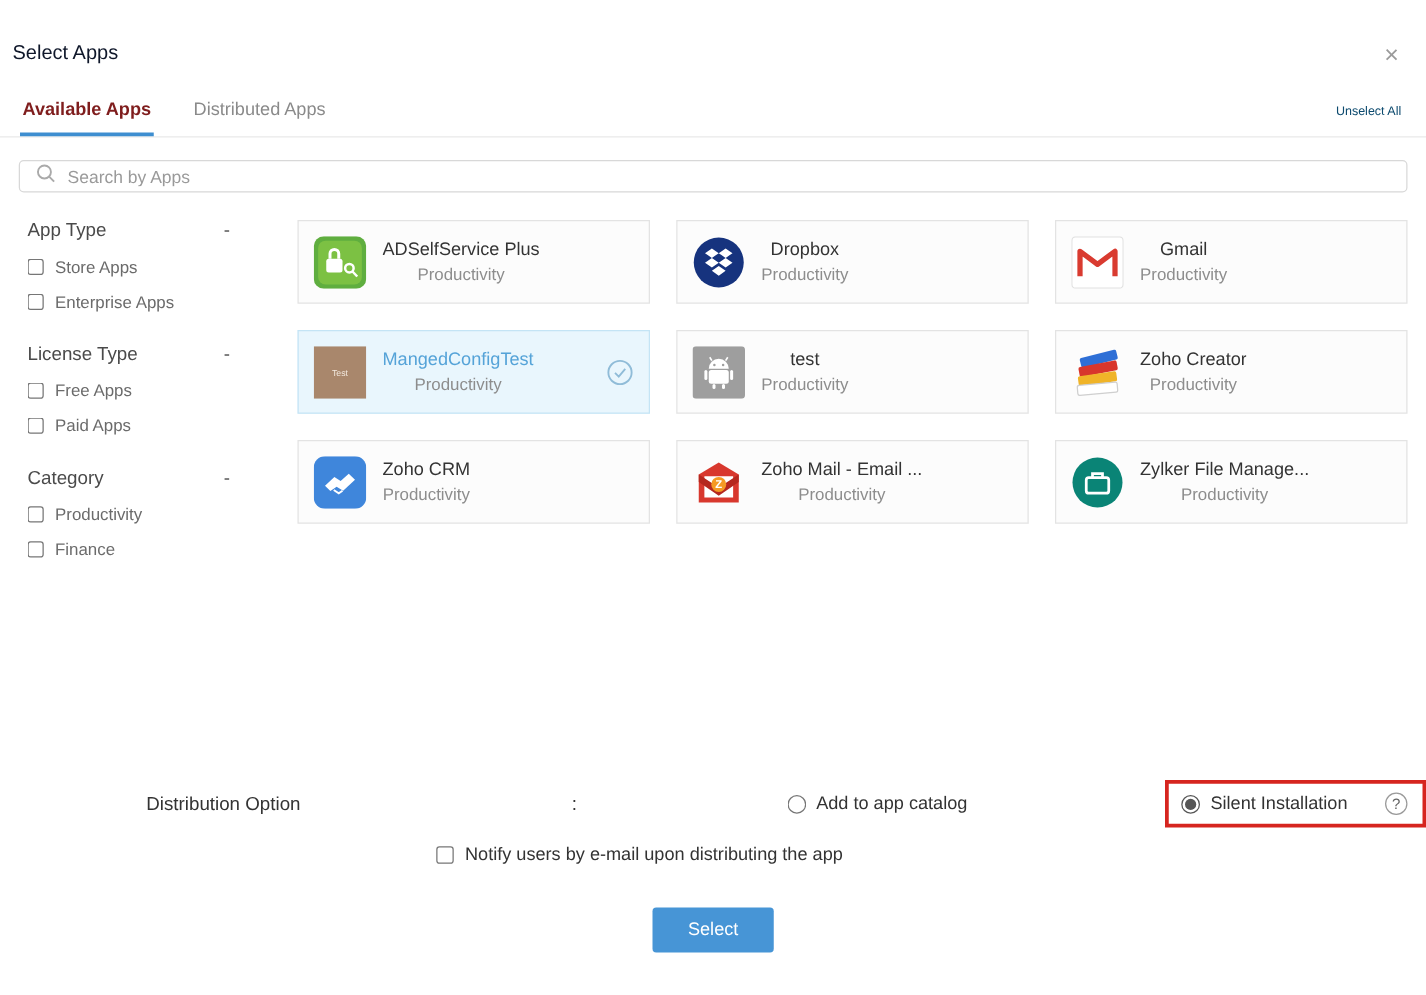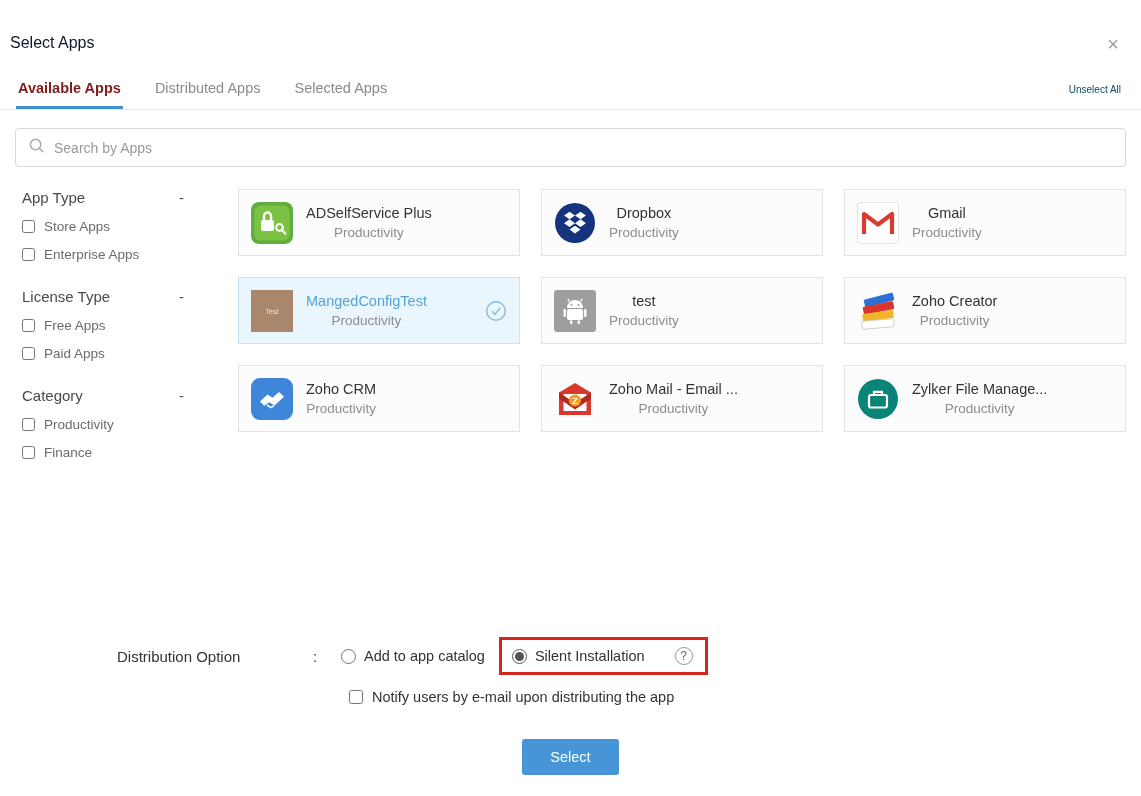--- a/index.html
+++ b/index.html
@@ -17,21 +17,21 @@
     height: 44px; border-bottom: 1px solid #e9e9e9; }
   .tab { font-size: 14.5px; color: #8a8a8a; margin-right: 30px; padding: 12px 2px 13px;
     cursor: pointer; white-space: nowrap; }
   .tab.active { color: #7f1d1d; font-weight: bold; border-bottom: 3px solid #3e8ed0;
     padding-bottom: 10px; }
   .unselect-all { margin-left: auto; color: #0c4a6e; font-size: 10px;
     padding-bottom: 14px; cursor: pointer; }
 
   
   .search-wrap { margin: 18px 15px 8px 15px; }
-  .search-box { display: flex; align-items: center; gap: 9px; height: 39px;
+  .search-box { display: flex; align-items: center; gap: 9px; height: 26px;
     border: 1px solid #d8d8d8; border-radius: 4px; padding: 0 12px; background: #fff; }
   .search-box input { border: none; outline: none; flex: 1; font-size: 14px;
     color: #444; font-family: "Liberation Sans", sans-serif; }
   .search-box input::placeholder { color: #9a9a9a; }
 
   
   .main { display: flex; padding: 14px 15px 0 22px; height: 438px; }
   .sidebar { width: 200px; flex: 0 0 200px; }
   .filter-group { margin-bottom: 26px; }
   .filter-head { display: flex; justify-content: space-between; width: 162px;
@@ -49,21 +49,21 @@
   .app-icon { width: 42px; height: 42px; flex: 0 0 42px; }
   .app-icon svg { width: 42px; height: 42px; display: block; }
   .app-texts { display: flex; flex-direction: column; gap: 4px; min-width: 0; align-items: center; }
   .app-name { font-size: 14.5px; color: #333; white-space: nowrap; overflow: hidden; }
   .app-card.selected .app-name { color: #55a3d8; }
   .app-cat { font-size: 13.5px; color: #8d8d8d; }
   .check-badge { margin-left: auto; width: 22px; height: 22px; flex: 0 0 22px; }
 
   
   .footer { padding-top: 24px; }
-  .dist-row { display: flex; align-items: center; margin-left: 117px; }
+  .dist-row { display: flex; align-items: center; margin-left: 117px; justify-content: space-between; }
   .dist-label { font-size: 15px; color: #333; width: 196px; }
   .dist-colon { font-size: 15px; color: #333; width: 28px; }
   .radio-opt { display: inline-flex; align-items: center; gap: 8px; font-size: 14.5px;
     color: #333; cursor: pointer; }
   .radio-opt input { width: 15px; height: 15px; accent-color: #555; }
   .first-radio { margin-right: 14px; }
   .red-box { display: inline-flex; align-items: center; gap: 30px;
     border: 3px solid #d6251f; padding: 7px 12px 7px 10px; }
   .help-circle { width: 18px; height: 18px; border: 1px solid #9a9a9a; border-radius: 50%;
     color: #666; font-size: 12px; display: inline-flex; align-items: center;
@@ -80,21 +80,20 @@
 <body>
 
 <div class="dlg-header">
   <span class="dlg-title">Select Apps</span>
   <span class="close-x">×</span>
 </div>
 
 <div class="tabbar">
   <div class="tab active">Available Apps</div>
   <div class="tab">Distributed Apps</div>
-  <div class="tab">Selected Apps</div>
   <div class="unselect-all">Unselect All</div>
 </div>
 
 <div class="search-wrap">
   <div class="search-box">
     <span>
       <svg width="17" height="17" viewBox="0 0 18 18">
           <circle cx="8" cy="8" r="5.5" fill="none" stroke="#aaa" stroke-width="1.6"></circle>
           <line x1="12.2" y1="12.2" x2="16.2" y2="16.2" stroke="#aaa" stroke-width="1.6"></line>
         </svg>

